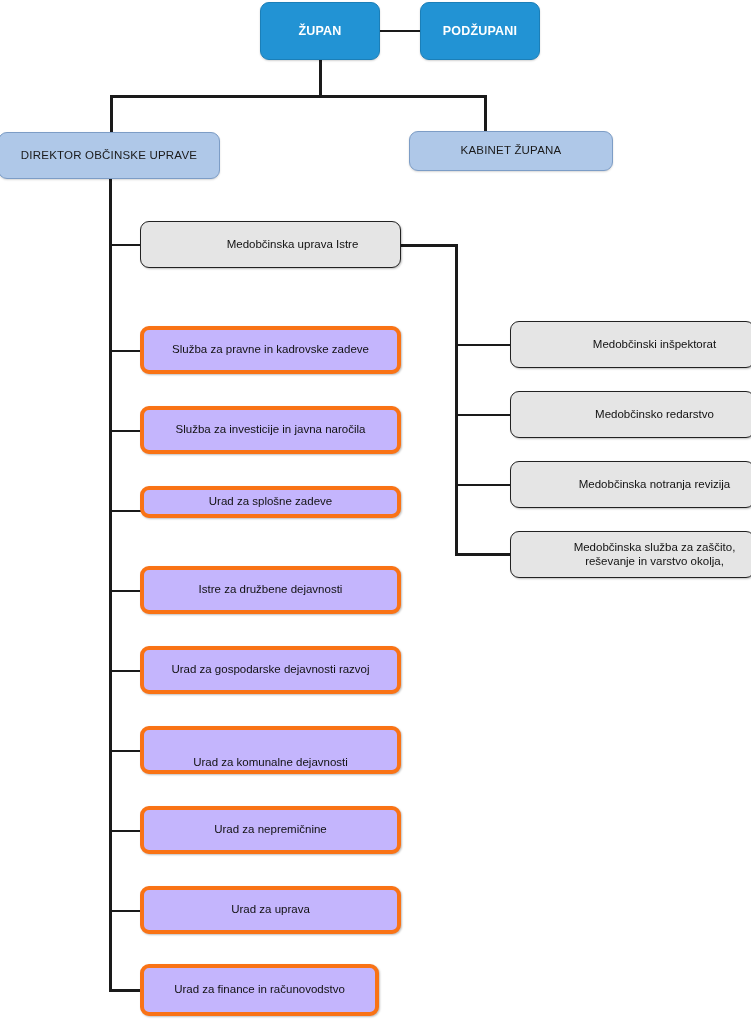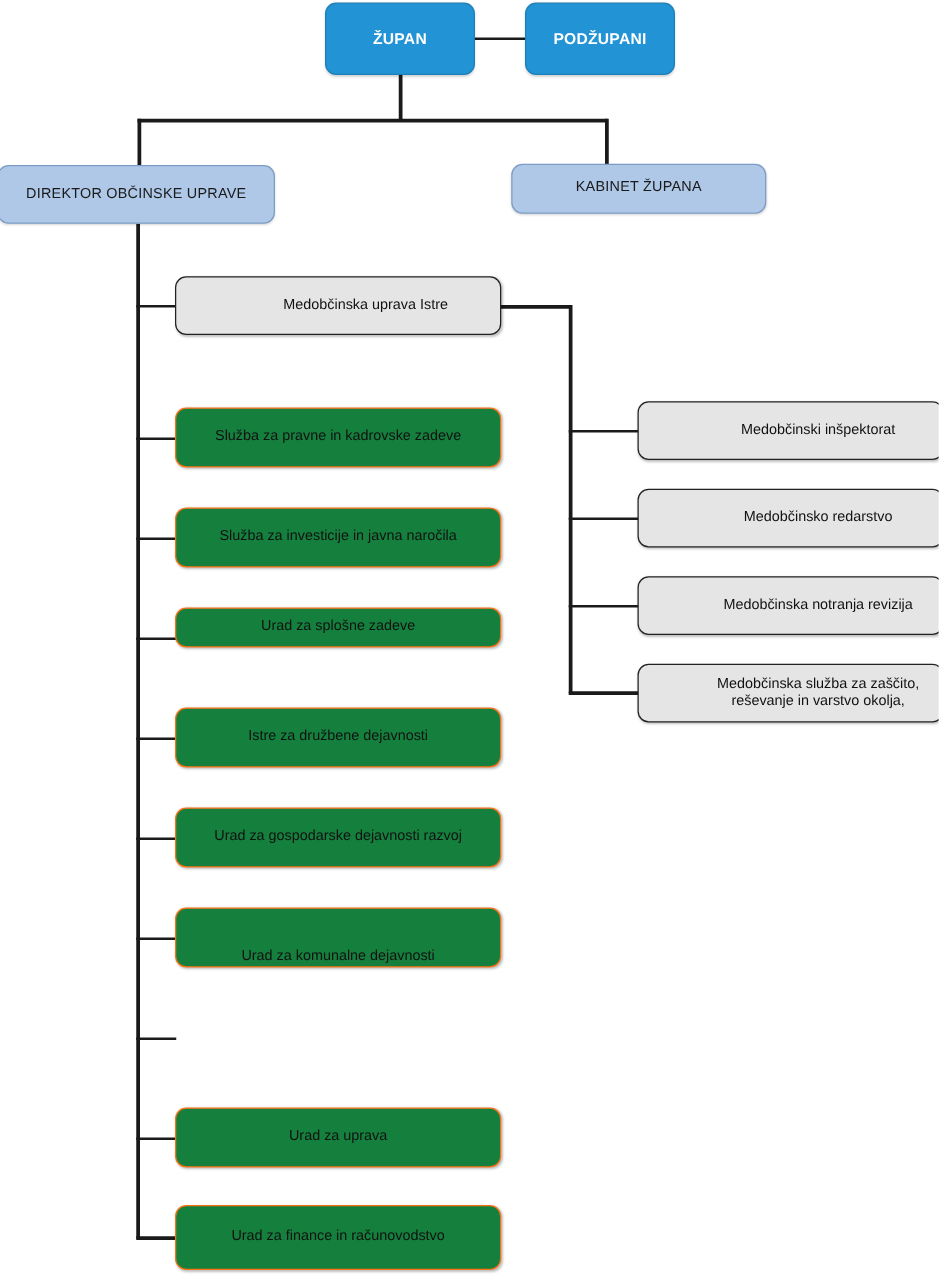--- a/index.html
+++ b/index.html
@@ -48,22 +48,22 @@
     background: #afc8e8;
     border: 1px solid #7d9dc6;
     color: #1a1a1a;
     font-size: 11.5px;
     font-weight: normal;
     letter-spacing: 0.2px;
     box-shadow: 0 1px 2px rgba(0,0,0,0.16);
   }
   
   .node.dept {
-    background: #15803d;
-    border: 1px solid #f97316;
+    background: #c4b5fd;
+    border: 4px solid #f97316;
     color: #111111;
     font-size: 11.5px;
     box-shadow: 1px 1px 2px rgba(0,0,0,0.25);
   }
   
   .node.cyan {
     background: #e5e5e5;
     border: 1px solid #222222;
     color: #111111;
     font-size: 11.5px;
@@ -146,24 +146,27 @@
   </div>
   <div class="node dept" style="left:140px; top:566px; width:261px; height:48px;">
     <span class="node-label">Istre za družbene dejavnosti</span>
   </div>
   <div class="node dept" style="left:140px; top:646px; width:261px; height:48px;">
     <span class="node-label">Urad za gospodarske dejavnosti razvoj</span>
   </div>
   <div class="node dept" style="left:140px; top:726px; width:261px; height:48px;align-items:flex-end;">
     <span class="node-label">Urad za komunalne dejavnosti</span>
   </div>
+  <div class="node dept" style="left:140px; top:806px; width:261px; height:48px;">
+    <span class="node-label">Urad za nepremičnine</span>
+  </div>
   <div class="node dept" style="left:140px; top:886px; width:261px; height:48px;">
     <span class="node-label">Urad za uprava</span>
   </div>
-  <div class="node dept" style="left:140px; top:964px; width:261px; height:52px;">
+  <div class="node dept" style="left:140px; top:964px; width:239px; height:52px;">
     <span class="node-label">Urad za finance in računovodstvo</span>
   </div>
 
   <div class="node cyan" style="left:510px; top:321px; width:245px; height:47px;">
     <span class="node-label">Medobčinski inšpektorat</span>
   </div>
   <div class="node cyan" style="left:510px; top:391px; width:245px; height:47px;">
     <span class="node-label">Medobčinsko redarstvo</span>
   </div>
   <div class="node cyan" style="left:510px; top:461px; width:245px; height:47px;">

